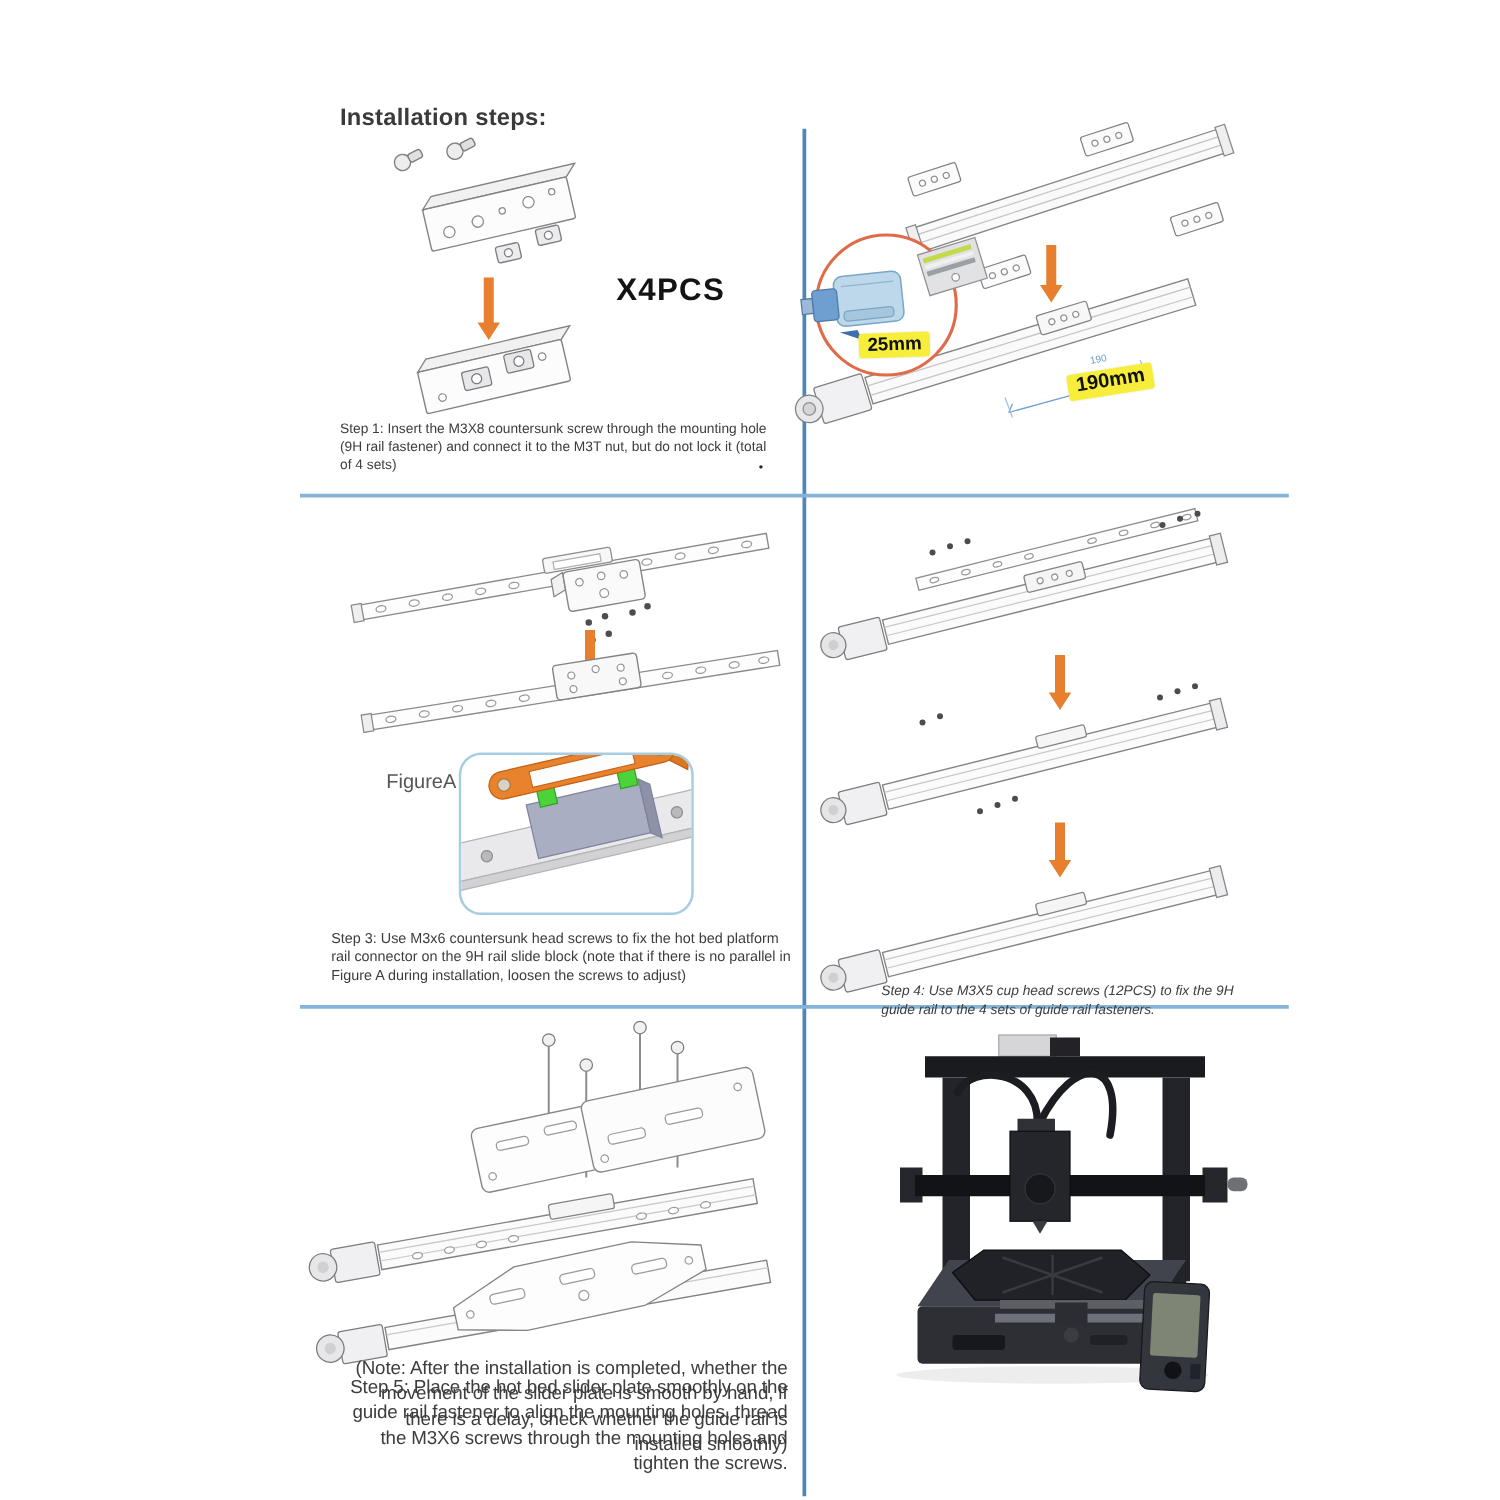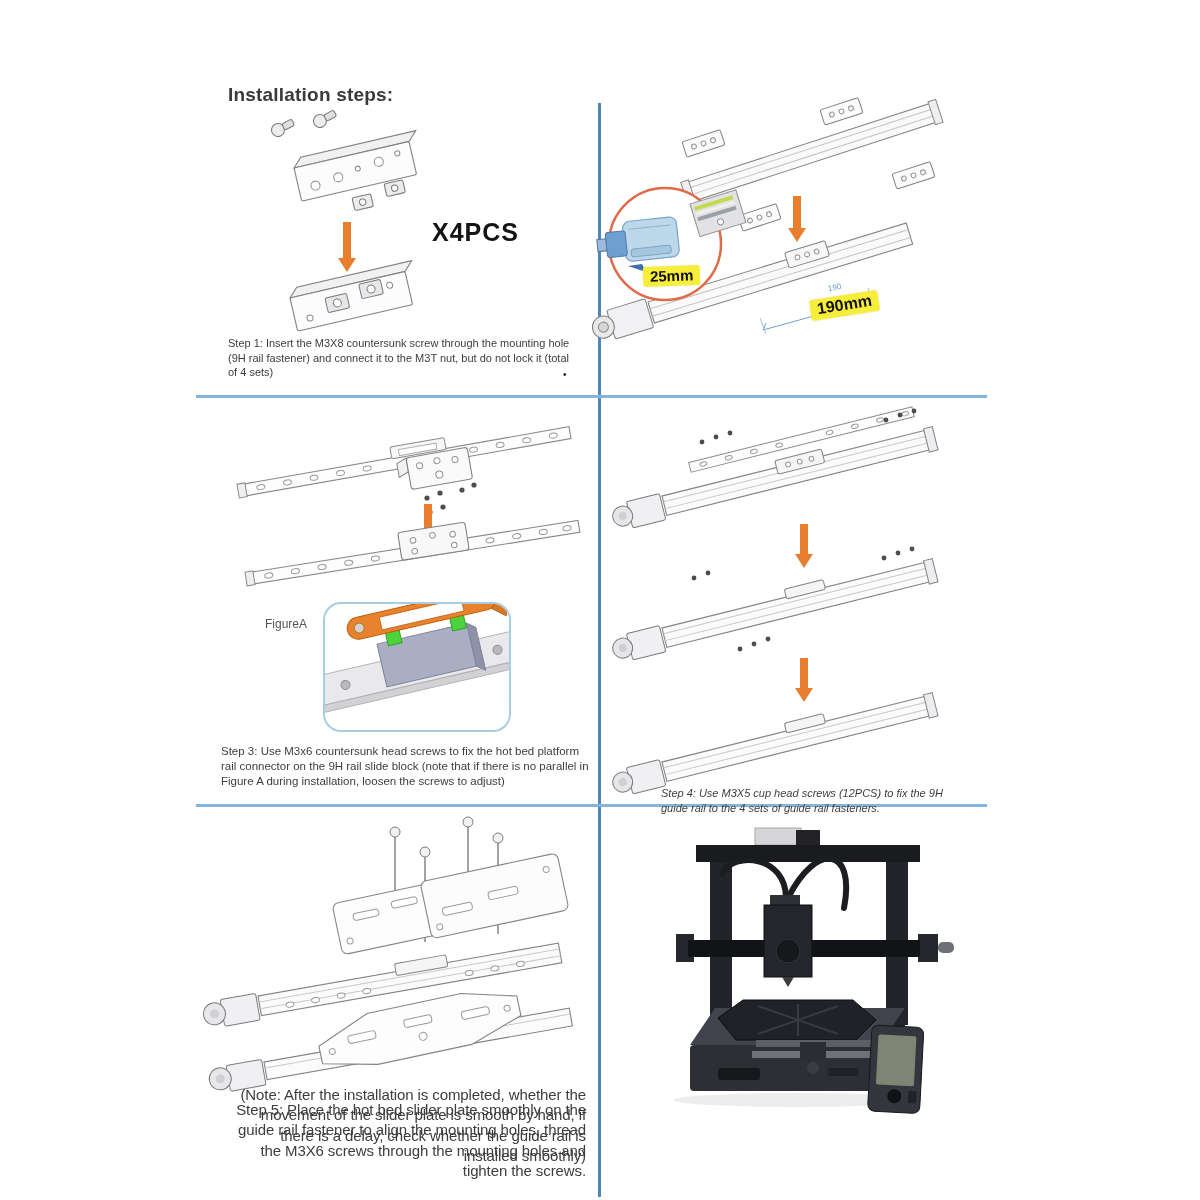--- a/index.html
+++ b/index.html
@@ -1,28 +1,28 @@
 <!DOCTYPE html>
 <html><head>
 <meta charset="utf-8">
 <style>
   html,body{margin:0;padding:0;background:#fff;}
   .page{position:relative;width:1028px;height:1200px;background:#ffffff;overflow:hidden;
-        font-family:"Liberation Sans",sans-serif;color:#3c3c3c;}
+        font-family:"Liberation Sans",sans-serif;color:#3c3c3c;margin-left:44px;}
   .abs{position:absolute;}
   .title{font-size:19px;font-weight:bold;color:#3a3a3a;letter-spacing:.2px;}
   .cap{position:absolute;font-size:11px;line-height:1.32;color:#3d3d3d;}
   .cap.small{font-size:15px;letter-spacing:-0.1px;line-height:1.35;text-align:right;}
   .qty{position:absolute;font-size:25px;font-weight:bold;color:#141414;letter-spacing:1px;}
   .tag{position:absolute;background:#f7ee3b;color:#101010;font-weight:bold;
        padding:1px 7px 2px;border-radius:3px;box-shadow:0 0 0 1px rgba(0,0,0,0.03);}
   .tag.t25{font-size:15px;transform:rotate(-2deg);}
   .tag.t190{font-size:16px;transform:rotate(-9deg);}
   .dim-inline{position:absolute;font-size:8px;color:#6a9cc9;transform:rotate(-11deg);}
-  .figlabel{position:absolute;font-size:12px;color:#555;}
+  .figlabel{position:absolute;font-size:16px;color:#555;}
   .figbox{position:absolute;left:323px;top:602px;width:184px;height:126px;background:#fff;
           border:2.5px solid #a7cde2;border-radius:18px;overflow:hidden;}
   .div-v{position:absolute;left:598px;top:103px;width:2.5px;height:1094px;background:#4f86b8;}
   .div-h{position:absolute;left:196px;width:791px;height:2.5px;background:#85b4d8;}
   .bullet{position:absolute;font-size:10px;color:#222;}
   svg{position:absolute;overflow:visible;}
 </style>
 </head>
 <body>
 
@@ -71,21 +71,21 @@
       <rect x="0" y="0" width="118" height="34" rx="2" fill="#fcfcfc" stroke="#828284" stroke-width="1.1"></rect>
       <circle cx="15" cy="24" r="3" fill="#fff" stroke="#8a8a8c"></circle>
       <circle cx="100" cy="10" r="3" fill="#fff" stroke="#8a8a8c"></circle>
       <rect x="34" y="8" width="22" height="15" rx="2" fill="#e7e7e9" stroke="#7a7a7c"></rect>
       <circle cx="45" cy="15.5" r="4" fill="#fff" stroke="#7a7a7c"></circle>
       <rect x="70" y="2" width="22" height="15" rx="2" fill="#e7e7e9" stroke="#7a7a7c"></rect>
       <circle cx="81" cy="9.5" r="4" fill="#fff" stroke="#7a7a7c"></circle>
     </g>
   </svg>
 
-  <div class="qty" style="left:432px;top:218px;text-align:right;">X4PCS</div>
+  <div class="qty" style="left:449px;top:218px;text-align:right;">X4PCS</div>
   <div class="cap" style="left:228px;top:336px;width:342px;">Step 1: Insert the M3X8 countersunk screw through the mounting hole (9H rail fastener) and connect it to the M3T nut, but do not lock it (total of 4 sets)</div>
   <div class="bullet" style="left:563px;top:369px;">•</div>
 
   <svg width="396" height="242" viewBox="0 0 396 242" style="left:600px;top:96px;">
 
     <g transform="translate(88,86) rotate(-18)">
       <rect width="255" height="20" fill="#fafafa" stroke="#888" stroke-width="1.1"></rect>
       <line x1="0" y1="6" x2="255" y2="6" stroke="#c4c4c6"></line>
       <line x1="0" y1="13" x2="255" y2="13" stroke="#c4c4c6"></line>
       <rect x="-7" y="-2" width="8" height="24" fill="#efefef" stroke="#888"></rect>

